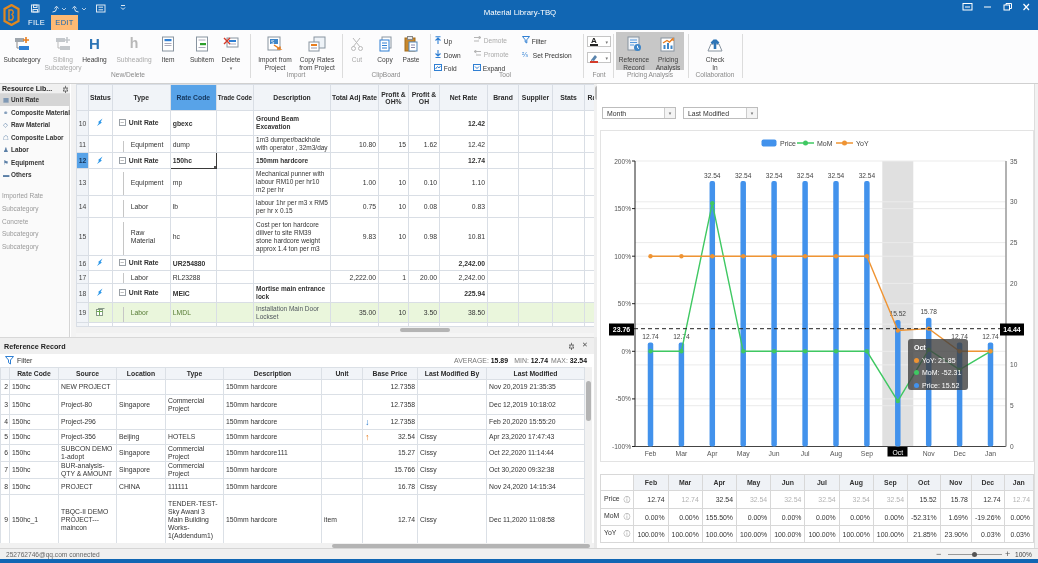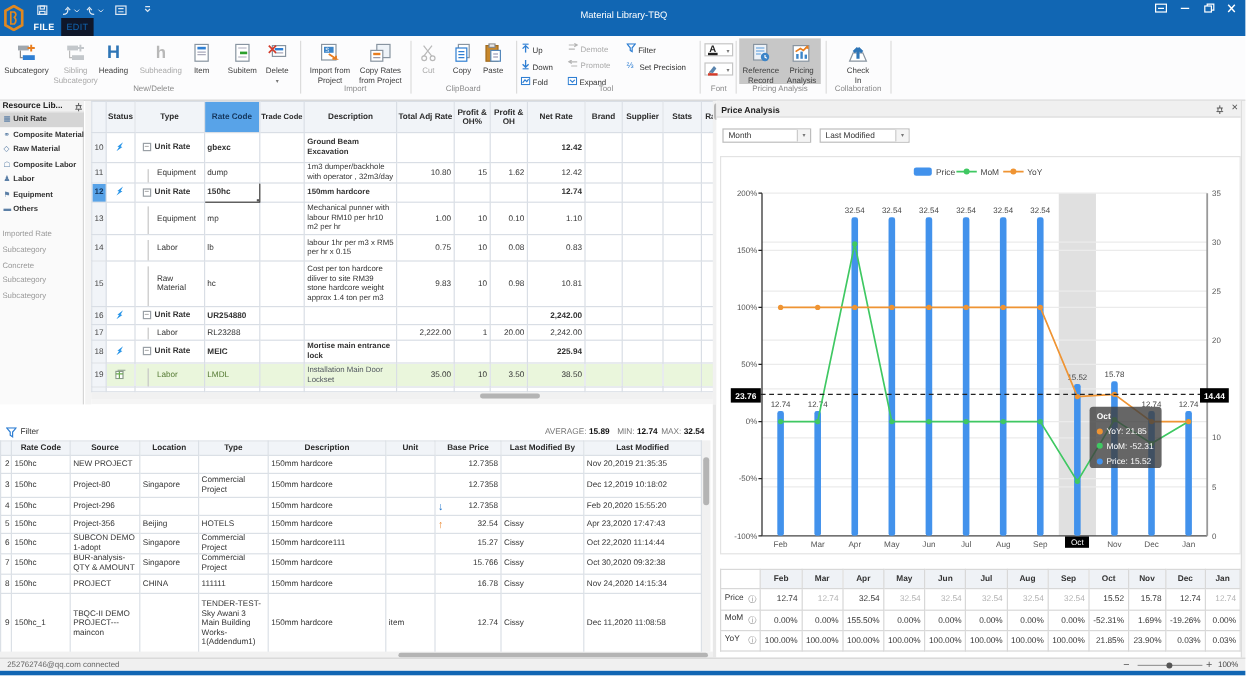--- a/index.html
+++ b/index.html
@@ -78,22 +78,22 @@
     <path d="M22.5 8 Q26.5 8 26.5 4.5 L26.5 3.5 M24.5 4.5 L26.5 2.2 L28.5 4.5"></path>
     <path d="M32 4 L34 6 L36 4" stroke-width="0.8"></path>
     <path d="M48.5 8 Q44.5 8 44.5 4.5 L44.5 3.5 M42.5 4.5 L44.5 2.2 L46.5 4.5"></path>
     <path d="M52 4 L54 6 L56 4" stroke-width="0.8"></path>
     <rect x="66.5" y="1" width="8.5" height="7"></rect>
       <line x1="68.5" y1="3.2" x2="73" y2="3.2"></line>
       <line x1="68.5" y1="5.8" x2="73" y2="5.8"></line>
     <path d="M91 3.5 L93 5.5 L95 3.5"></path>
       <line x1="91" y1="1.5" x2="95" y2="1.5"></line>
   </svg>
-  <div class="tab" style="left:28px;color:#fff;font-weight:bold;">FILE</div>
-  <div class="tab" style="left:51px;width:27px;background:#0f172a;color:#1166b3;text-align:center;">EDIT</div>
+  <div class="tab" style="left:28px;color:#fff;">FILE</div>
+  <div class="tab" style="left:51px;width:27px;background:#fdba74;color:#1166b3;text-align:center;">EDIT</div>
   <div class="abs" style="left:400px;top:8px;width:240px;text-align:center;color:#fff;font-size:7.8px;">Material Library-TBQ</div>
   <svg class="abs" style="left:962px;top:2px" width="70" height="10" viewBox="0 0 70 10" stroke="#fff" fill="none">
     <rect x="1" y="1.5" width="9" height="6.5"></rect>
       <line x1="3" y1="5" x2="8" y2="5"></line>
     <line x1="22" y1="5" x2="29" y2="5"></line>
     <rect x="42" y="3" width="5.5" height="5"></rect>
       <path d="M44 3 L44 1.5 L49.5 1.5 L49.5 6.5 L47.5 6.5"></path>
     <path d="M61.5 2 L67 8 M67 2 L61.5 8" stroke-width="1.2"></path>
   </svg>
 </div>
@@ -573,20 +573,27 @@
 <div class="hsb" style="left:76px;top:327px;width:518px;height:6px;">
     <span class="th" style="left:324px;top:1px;width:50px;height:4px;"></span>
   </div>
 <div class="abs" style="left:76px;top:333px;width:518px;height:4px;background:#f5f5f5;"></div>
 
 <div class="hsb" style="left:594px;top:84px;width:7px;height:253px;">
     <span class="th" style="left:1px;top:2px;width:5px;height:14px;background:#b9b9b9;"></span>
   </div>
 
 <div id="rrpanel">
+  <div class="abs" style="left:0;top:0;width:594px;height:17px;background:#efefef;border-top:1px solid #d8d8d8;">
+    <span style="position:absolute;left:4px;top:4px;font-size:7.2px;font-weight:bold;color:#222;">Reference Record</span>
+    <span style="position:absolute;left:568px;top:4px;"><svg width="7" height="8" viewBox="0 0 7 8">
+          <path d="M1 3 L6 3 M3.5 0.8 L3.5 3 M2 3 L2 5 L1 6 L6 6 L5 5 L5 3 M3.5 6 L3.5 8" stroke="#555" fill="none" stroke-width="0.8"></path>
+        </svg></span>
+    <span style="position:absolute;left:582px;top:3px;font-size:7px;color:#555;">✕</span>
+  </div>
   <div class="abs" style="left:0;top:17px;width:594px;height:13px;background:#fff;">
     <svg style="position:absolute;left:5px;top:2px" width="9" height="9" viewBox="0 0 9 9">
         <path d="M0.5 0.5 L8.5 0.5 L5.5 4 L5.5 8 L3.5 6.6 L3.5 4 Z" fill="none" stroke="#2f7fd3"></path>
       </svg>
     <span style="position:absolute;left:17px;top:3px;font-size:6.9px;color:#333;">Filter</span>
     <span style="position:absolute;right:86px;top:3px;font-size:6.9px;color:#777;">AVERAGE: <b style="color:#111">15.89</b></span>
     <span style="position:absolute;right:46px;top:3px;font-size:6.9px;color:#777;">MIN: <b style="color:#111">12.74</b></span>
     <span style="position:absolute;right:7px;top:3px;font-size:6.9px;color:#777;">MAX: <b style="color:#111">32.54</b></span>
   </div>
   <table id="rrtable" class="abs" style="left:0;top:30px;">
@@ -717,27 +724,20 @@
       <span class="th" style="left:1px;top:14px;width:5px;height:40px;"></span>
     </div>
   <div class="hsb" style="left:0;top:206px;width:594px;height:6px;">
       <span class="th" style="left:332px;top:1px;width:258px;height:4px;"></span>
     </div>
 </div>
 
 <div class="abs" style="left:594px;top:337px;width:3px;height:211px;background:#e8e8e8;"></div>
 
 <div id="pricepanel">
-  <div class="abs phead" style="left:0;top:0;width:437px;height:14px;">
-    <span style="position:absolute;left:4px;top:3px;font-size:7.2px;font-weight:bold;color:#222;">Price Analysis</span>
-    <span style="position:absolute;left:416px;top:3px;"><svg width="7" height="8" viewBox="0 0 7 8">
-          <path d="M1 3 L6 3 M3.5 0.8 L3.5 3 M2 3 L2 5 L1 6 L6 6 L5 5 L5 3 M3.5 6 L3.5 8" stroke="#555" fill="none" stroke-width="0.8"></path>
-        </svg></span>
-    <span style="position:absolute;left:429px;top:2px;font-size:7px;color:#555;">✕</span>
-  </div>
   <div class="combo" style="left:5px;top:23px;width:74px;"><span style="padding-left:4px;">Month</span><span class="arr">▾</span></div>
   <div class="combo" style="left:86px;top:23px;width:75px;"><span style="padding-left:4px;">Last Modified</span><span class="arr">▾</span></div>
   <div class="abs" style="left:3px;top:46px;width:434px;height:332px;border:1px solid #e3e3e3;background:#fff;">
   <svg width="432" height="330" viewBox="0 0 432 330">
 
     <rect x="160.5" y="8.5" width="15" height="7" rx="2" fill="#4292ec"></rect>
     <text x="179" y="14.5" font-size="7" fill="#444">Price</text>
     <line x1="196" y1="12" x2="213" y2="12" stroke="#3fc862" stroke-width="1.5"></line>
         <circle cx="204.5" cy="12" r="2.5" fill="#3fc862"></circle>
     <text x="216" y="14.5" font-size="7" fill="#444">MoM</text>

